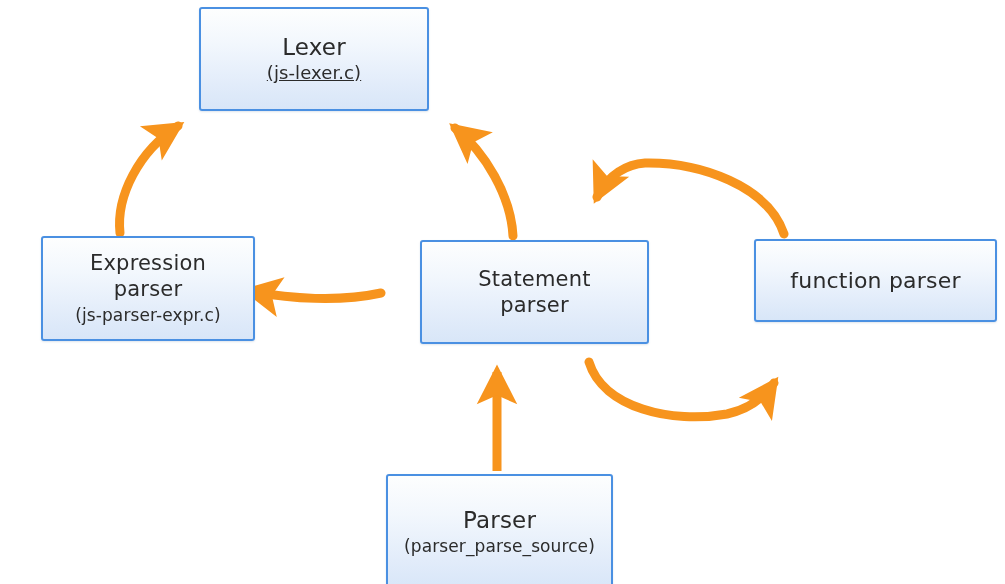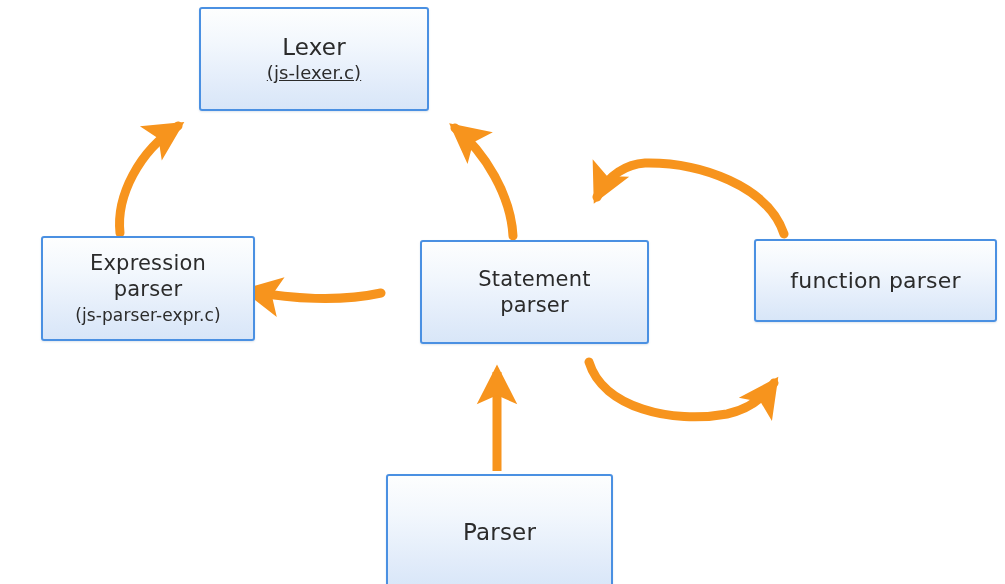--- a/index.html
+++ b/index.html
@@ -110,15 +110,16 @@
     <div class="title">Statement
 parser</div>
   </div>
 
   <div class="node" id="node-function">
     <div class="title">function parser</div>
   </div>
 
   <div class="node" id="node-parser">
     <div class="title">Parser</div>
+    <div class="sub">(parser_parse_source)</div>
   </div>
 
 </div>
 
 </body></html>

